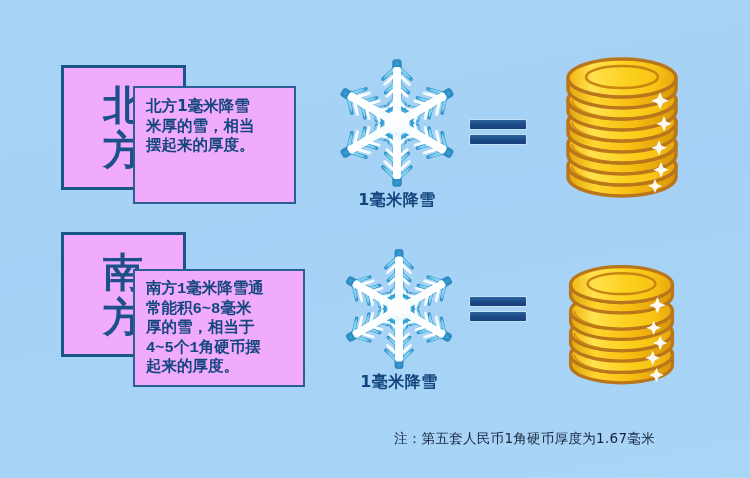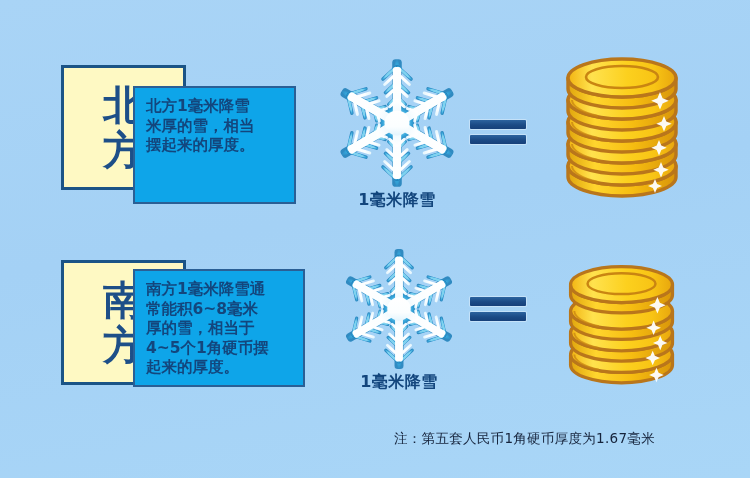--- a/index.html
+++ b/index.html
@@ -7,39 +7,39 @@
     width:750px;height:478px;
     background:linear-gradient(170deg,#a9d4f6 0%,#a4d1f5 45%,#a9d6f7 100%);
     font-family:"DejaVu Sans","Liberation Sans",sans-serif;
     overflow:hidden;position:relative;
   }
   .stage{position:absolute;inset:0;}
 
   
   .region-card{
     position:absolute;
-    background:#fef9c3;
+    background:#f0abfc;
     border:3px solid #1b5486;
     box-sizing:border-box;
     display:flex;align-items:center;justify-content:center;
   }
   .region-card .region-text{
     font-size:40px;line-height:1.12;
     font-weight:bold;color:#1d4f88;
     letter-spacing:1px;
     text-align:center;
     width:46px;
     word-break:break-all;
     font-family:"DejaVu Sans","Liberation Sans",sans-serif;
   }
 
   
   .desc-card{
     position:absolute;
-    background:#0ea5e9;
+    background:#f0abfc;
     border:2px solid #2a5f95;
     box-sizing:border-box;
     padding:9px 11px 8px 11px;
   }
   .desc-card .line{
     font-size:15.5px;
     line-height:19.5px;
     font-weight:bold;
     color:#13467d;
     white-space:nowrap;
@@ -201,25 +201,25 @@
       <g fill="#ffffff" opacity=".95">
         <path d="M100 44 l2.6 6.2 6.2 2.6 -6.2 2.6 -2.6 6.2 -2.6 -6.2 -6.2 -2.6 6.2 -2.6 z"></path>
         <path d="M104 68 l2.3 5.4 5.4 2.3 -5.4 2.3 -2.3 5.4 -2.3 -5.4 -5.4 -2.3 5.4 -2.3 z"></path>
         <path d="M99 92 l2.3 5.4 5.4 2.3 -5.4 2.3 -2.3 5.4 -2.3 -5.4 -5.4 -2.3 5.4 -2.3 z"></path>
         <path d="M101 114 l2.3 5.4 5.4 2.3 -5.4 2.3 -2.3 5.4 -2.3 -5.4 -5.4 -2.3 5.4 -2.3 z"></path>
         <path d="M95 131 l2.1 4.9 4.9 2.1 -4.9 2.1 -2.1 4.9 -2.1 -4.9 -4.9 -2.1 4.9 -2.1 z"></path>
       </g>
     </svg>
   </div>
 
-  <div class="region-card" style="left:61px;top:260px;width:125px;height:125px;">
+  <div class="region-card" style="left:61px;top:232px;width:125px;height:125px;">
     <div class="region-text">南方</div>
   </div>
 
-  <div class="desc-card" style="left:133px;top:269px;width:172px;height:118px;">
+  <div class="desc-card" style="left:133px;top:269px;width:172px;height:118px;font-family:Liberation Mono, monospace;">
     <div class="line">南方1毫米降雪通</div>
     <div class="line">常能积6~8毫米</div>
     <div class="line">厚的雪，相当于</div>
     <div class="line">4~5个1角硬币摆</div>
     <div class="line">起来的厚度。</div>
   </div>
 
   <div class="flake-wrap" style="left:338px;top:248px;width:122px;height:122px;">
     <svg viewBox="0 0 130 130" width="122" height="122">
       <defs>

